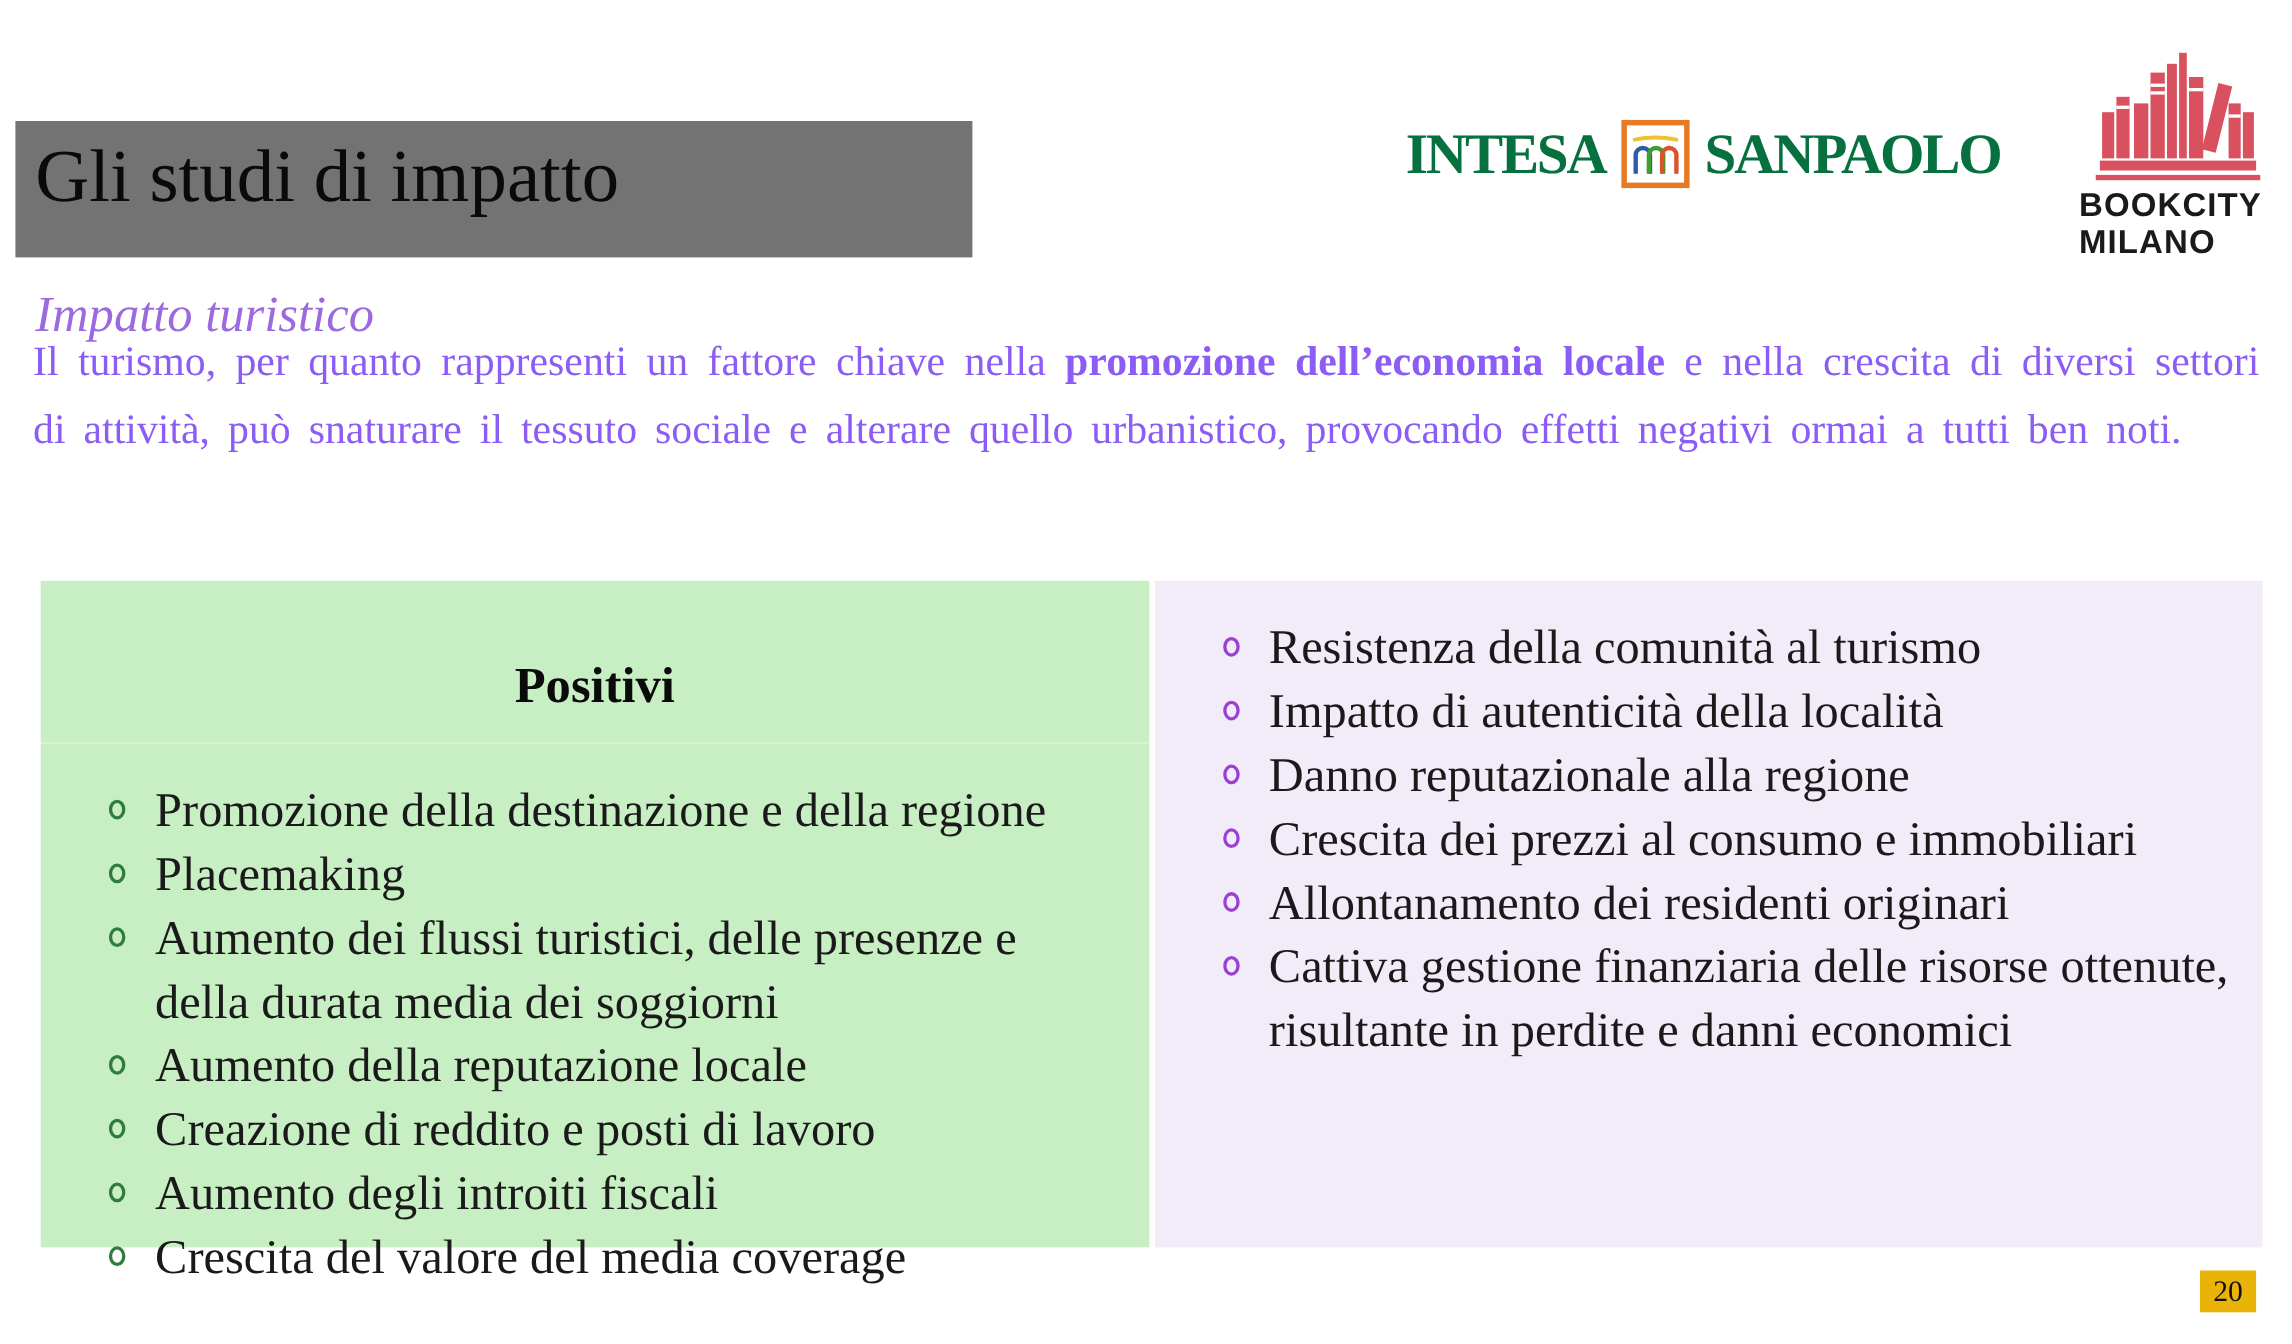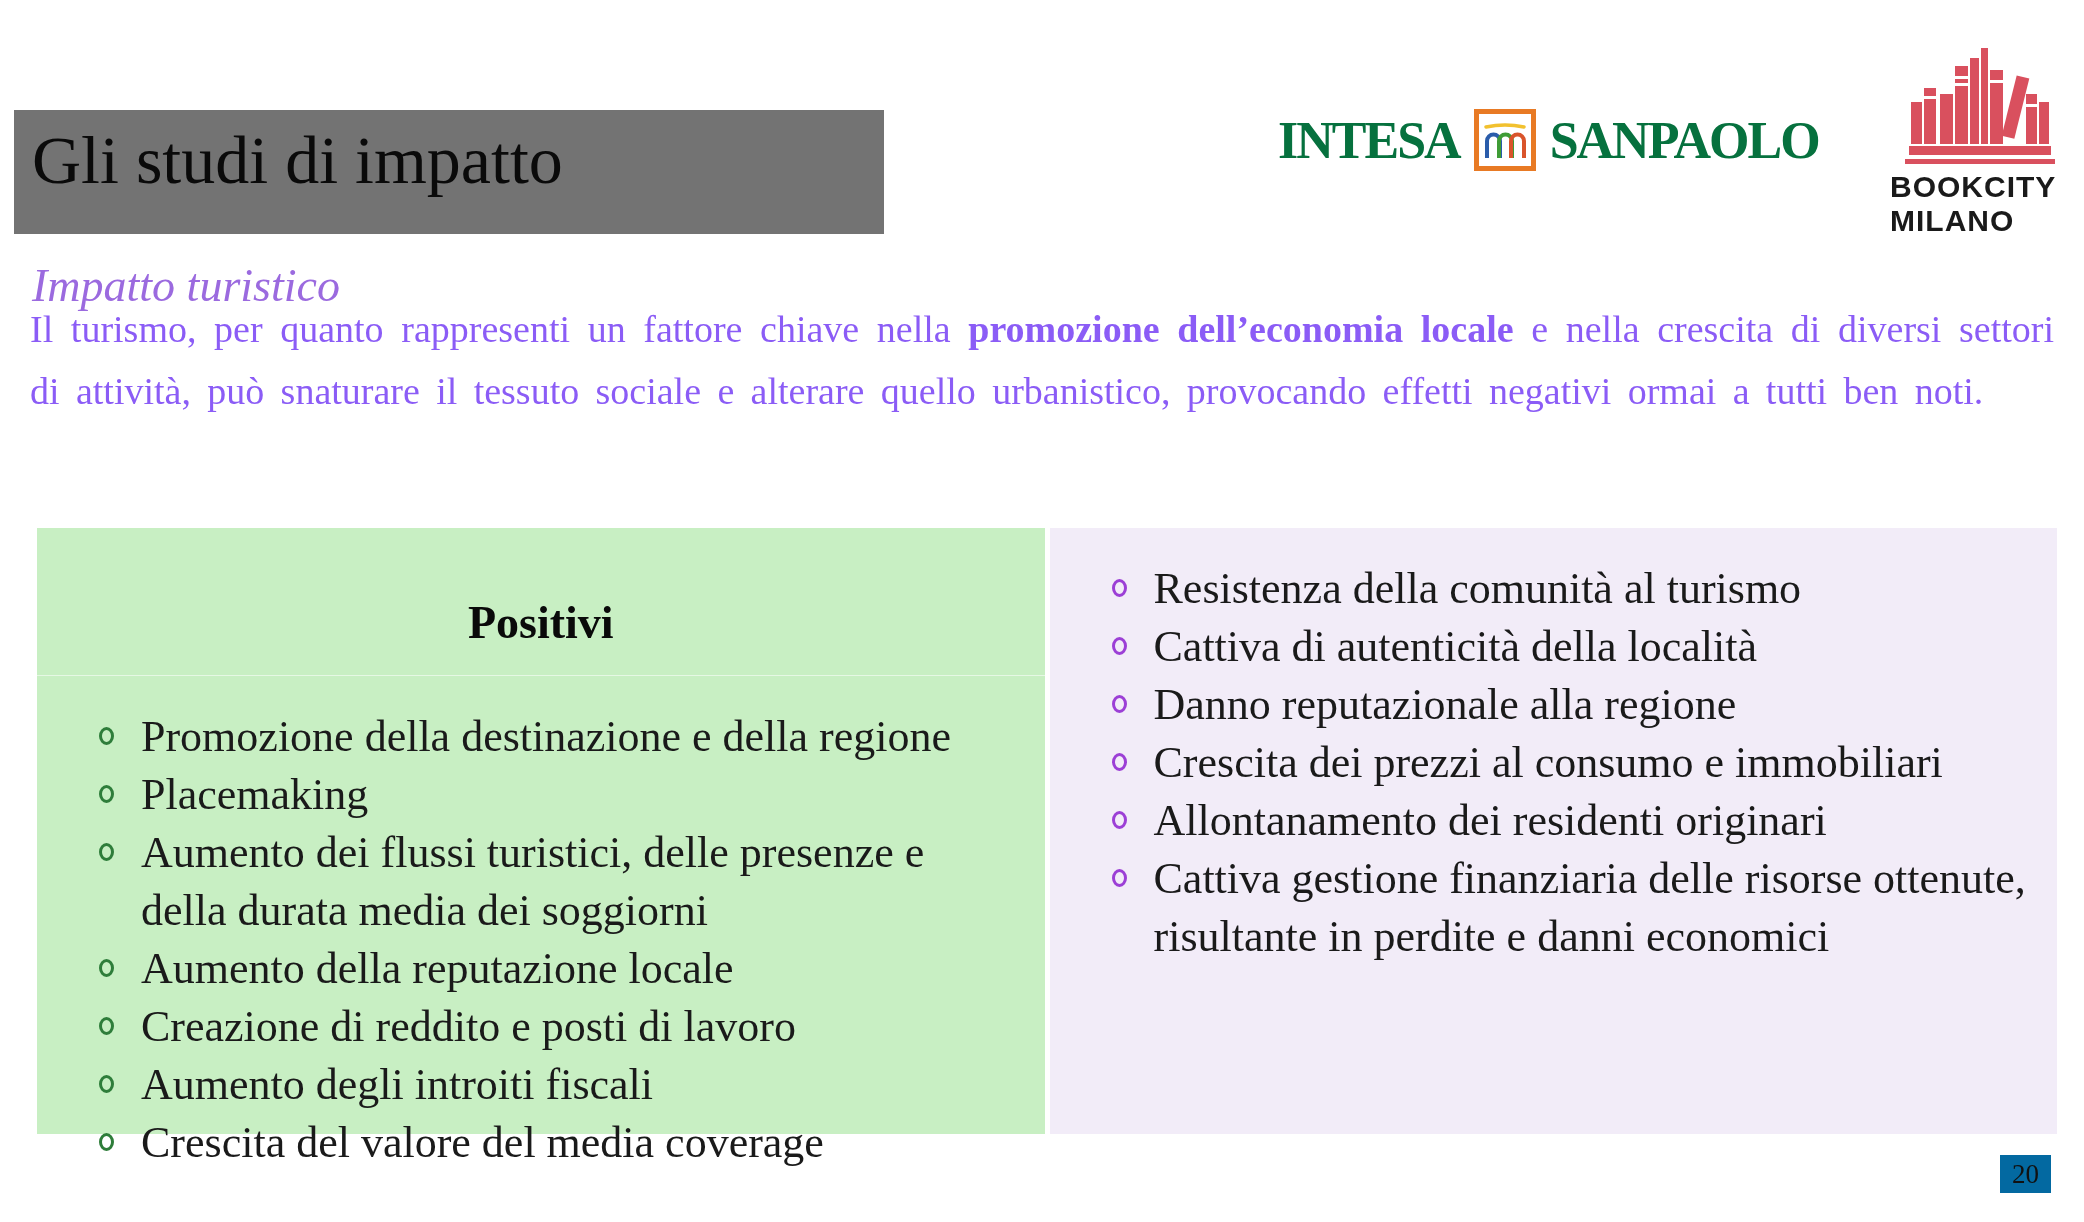--- a/index.html
+++ b/index.html
@@ -141,21 +141,21 @@
     background: transparent;
   }
   .col.positive .bullet { border-color: #2e7d3a; }
   .col.negative .bullet { border-color: #9c3fd6; }
 
   
   .page-badge {
     position: absolute;
     right: 33px; bottom: 29px;
     width: 51px; height: 38px;
-    background: #0369a1;
+    background: #eab308;
     display: flex;
     align-items: center;
     justify-content: center;
     font-size: 27px;
     color: #111111;
   }
 </style>
 </head>
 <body>
 
@@ -245,21 +245,21 @@
         </ul>
     </div>
     <div class="col negative">
       <ul>
           <li>
           <span class="bullet"></span>
           <span class="item-text">Resistenza della comunità al turismo</span>
         </li>
           <li>
           <span class="bullet"></span>
-          <span class="item-text">Cattiva di autenticità della località</span>
+          <span class="item-text">Impatto di autenticità della località</span>
         </li>
           <li>
           <span class="bullet"></span>
           <span class="item-text">Danno reputazionale alla regione</span>
         </li>
           <li>
           <span class="bullet"></span>
           <span class="item-text">Crescita dei prezzi al consumo e immobiliari</span>
         </li>
           <li>

